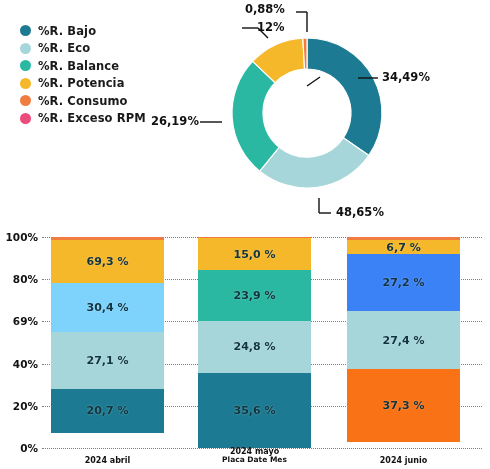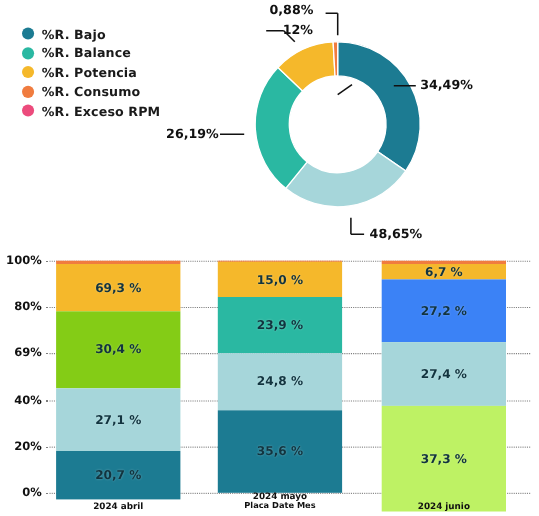--- a/index.html
+++ b/index.html
@@ -58,20 +58,24 @@
 </style>
 </head>
 <body>
 
 <div id="root">
 
   <div id="legend">
       <div class="legend-row">
         <span class="legend-dot" style="background: rgb(28, 123, 146);"></span>
         <span class="legend-label">%R. Bajo</span>
+      </div>
+      <div class="legend-row">
+        <span class="legend-dot" style="background: rgb(166, 214, 218);"></span>
+        <span class="legend-label">%R. Eco</span>
       </div>
       <div class="legend-row">
         <span class="legend-dot" style="background: rgb(42, 184, 162);"></span>
         <span class="legend-label">%R. Balance</span>
       </div>
       <div class="legend-row">
         <span class="legend-dot" style="background: rgb(245, 184, 43);"></span>
         <span class="legend-label">%R. Potencia</span>
       </div>
       <div class="legend-row">
@@ -129,21 +133,21 @@
         <div class="ytick" style="top: 129.6px;">40%</div>
         <div class="ytick" style="top: 171.8px;">20%</div>
         <div class="ytick" style="top: 214px;">0%</div>
       </div>
     <div id="bar-cols">
         <div class="bar-col" style="left: 51px; height: 211px;">
           <div class="seg" style="height: 2.532px; background: rgb(240, 124, 63);"></div>
           <div class="seg" style="height: 43.466px; background: rgb(245, 184, 43);">
             <span class="seg-label">69,3 %</span>
           </div>
-          <div class="seg" style="height: 70px; background: #84cc16;">
+          <div class="seg" style="height: 49px; background: #7dd3fc;">
             <span class="seg-label">30,4 %</span>
           </div>
           <div class="seg" style="height: 57.181px; background: rgb(166, 214, 218);">
             <span class="seg-label">27,1 %</span>
           </div>
           <div class="seg" style="height: 43.677px; background: rgb(28, 123, 146);">
             <span class="seg-label">20,7 %</span>
           </div>
         </div>
         <div class="bar-col" style="left: 198px; height: 211px;">
@@ -165,21 +169,21 @@
           <div class="seg" style="height: 2.954px; background: rgb(240, 124, 63);"></div>
           <div class="seg" style="height: 14.137px; background: rgb(245, 184, 43);">
             <span class="seg-label">6,7 %</span>
           </div>
           <div class="seg" style="height: 57.392px; background: #3b82f6;">
             <span class="seg-label">27,2 %</span>
           </div>
           <div class="seg" style="height: 57.814px; background: rgb(166, 214, 218);">
             <span class="seg-label">27,4 %</span>
           </div>
-          <div class="seg" style="height: 96px; background: #bef264;">
+          <div class="seg" style="height: 73px; background: #f97316;">
             <span class="seg-label">37,3 %</span>
           </div>
         </div>
       </div>
     <div id="xlabels">
         <div class="xlabel" style="left: 37.5px;"><span>2024 abril</span></div>
         <div class="xlabel" style="left: 184.5px;"><span>2024 mayo</span><span class="sub">Placa Date Mes</span></div>
         <div class="xlabel" style="left: 333.5px;"><span>2024 junio</span></div>
       </div>
   </div>

